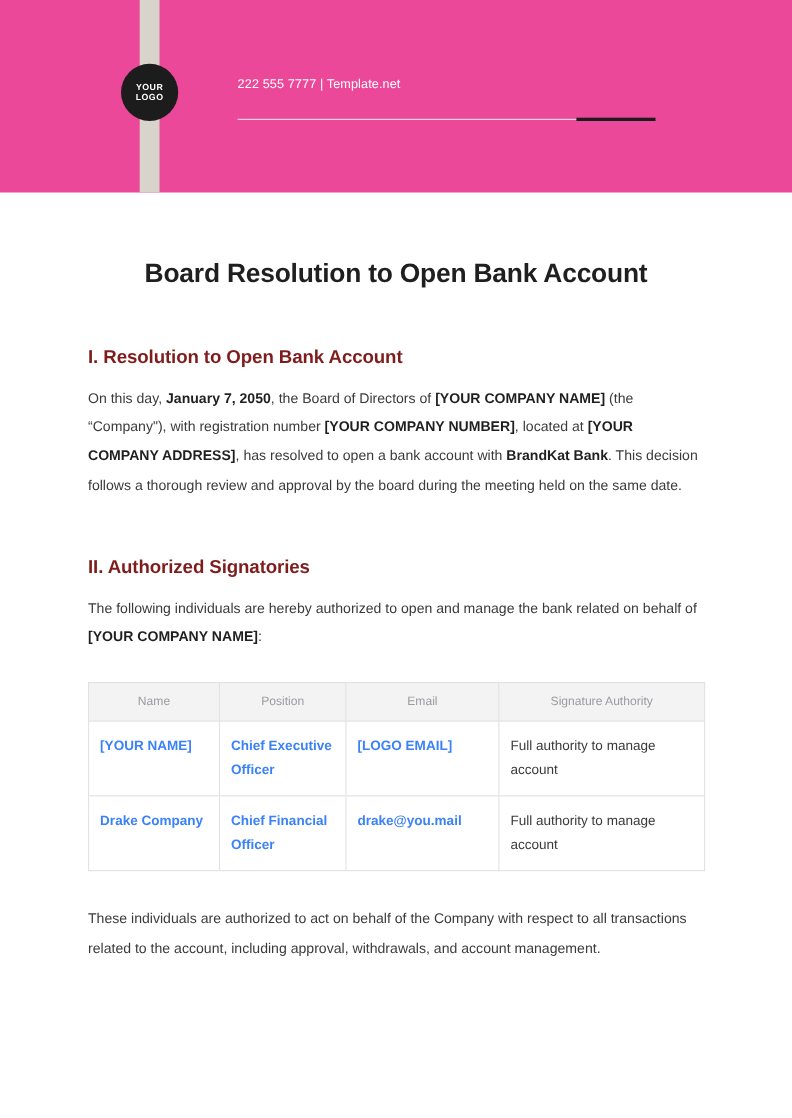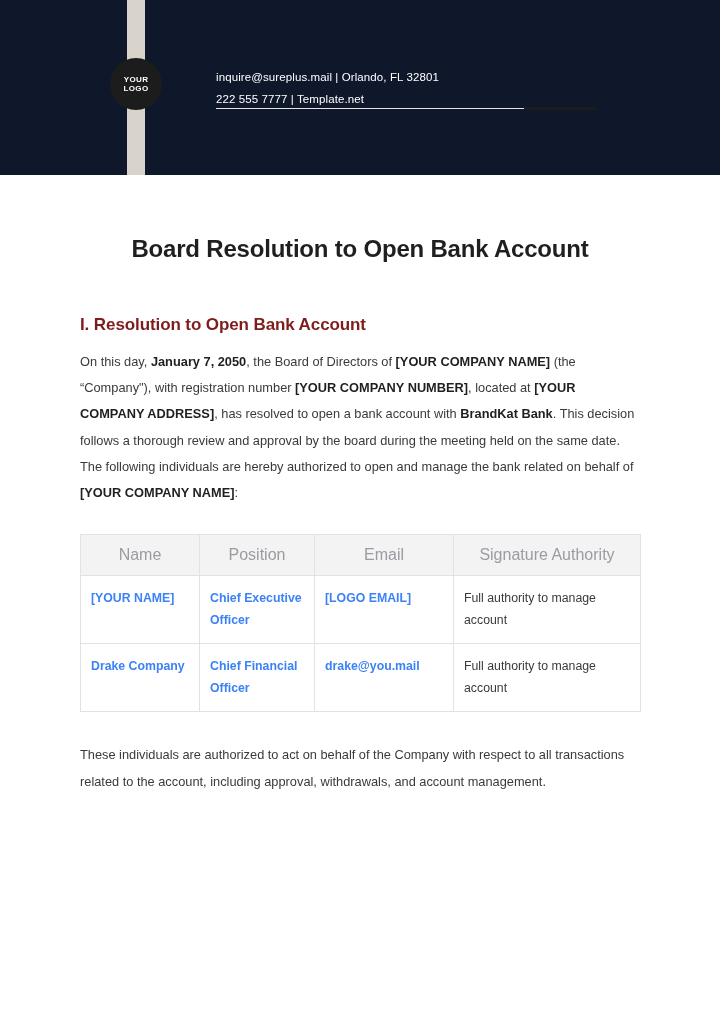--- a/index.html
+++ b/index.html
@@ -14,21 +14,21 @@
     font-family: "Liberation Sans", sans-serif;
     color: #2b2b2b;
     overflow: hidden;
   }
 
   
   .header {
     position: relative;
     width: 720px;
     height: 175px;
-    background: #0f172a;
+    background: #ec4899;
     overflow: hidden;
   }
   .header-stripe {
     position: absolute;
     top: 0;
     left: 127px;
     width: 18px;
     height: 175px;
     background: #d8d4cc;
   }
@@ -112,21 +112,21 @@
   
   .sig-table {
     width: 100%;
     border-collapse: collapse;
     margin-top: 28px;
     table-layout: fixed;
   }
   .sig-table th {
     background: #f3f3f4;
     color: #9b9ba1;
-    font-size: 16px;
+    font-size: 11px;
     font-weight: normal;
     text-align: center;
     padding: 11px 8px;
     border: 1px solid #e2e2e5;
   }
   .sig-table td {
     font-size: 12.3px;
     line-height: 1.75;
     color: #3a3a3a;
     padding: 12px 10px;
@@ -148,35 +148,35 @@
 
 <div class="header">
   <div class="header-stripe"></div>
 
   <div class="logo-circle">
     <span>YOUR</span>
     <span>LOGO</span>
   </div>
 
   <div class="header-contact">
-    <div>inquire@sureplus.mail | Orlando, FL 32801</div>
     <div>222 555 7777 | Template.net</div>
   </div>
 
   <div class="header-rule"></div>
   <div class="header-rule-dark"></div>
 </div>
 
 <div class="doc">
 
   <h1 class="doc-title">Board Resolution to Open Bank Account</h1>
 
   <h2 class="section-heading">I. Resolution to Open Bank Account</h2>
   <p class="para"><span>On this day, </span><b>January 7, 2050</b><span>, the Board of Directors of </span><b>[YOUR COMPANY NAME]</b><span> (the “Company"), with registration number </span><b>[YOUR COMPANY NUMBER]</b><span>, located at </span><b>[YOUR COMPANY ADDRESS]</b><span>, has resolved to open a bank account with </span><b>BrandKat Bank</b><span>. This decision follows a thorough review and approval by the board during the meeting held on the same date.</span></p>
 
+  <h2 class="section-heading">II. Authorized Signatories</h2>
   <p class="para"><span>The following individuals are hereby authorized to open and manage the bank related on behalf of </span><b>[YOUR COMPANY NAME]</b><span>:</span></p>
 
   <table class="sig-table">
     <colgroup>
       <col class="col-name">
         <col class="col-position">
         <col class="col-email">
         <col class="col-auth">
     </colgroup>
     <thead>

